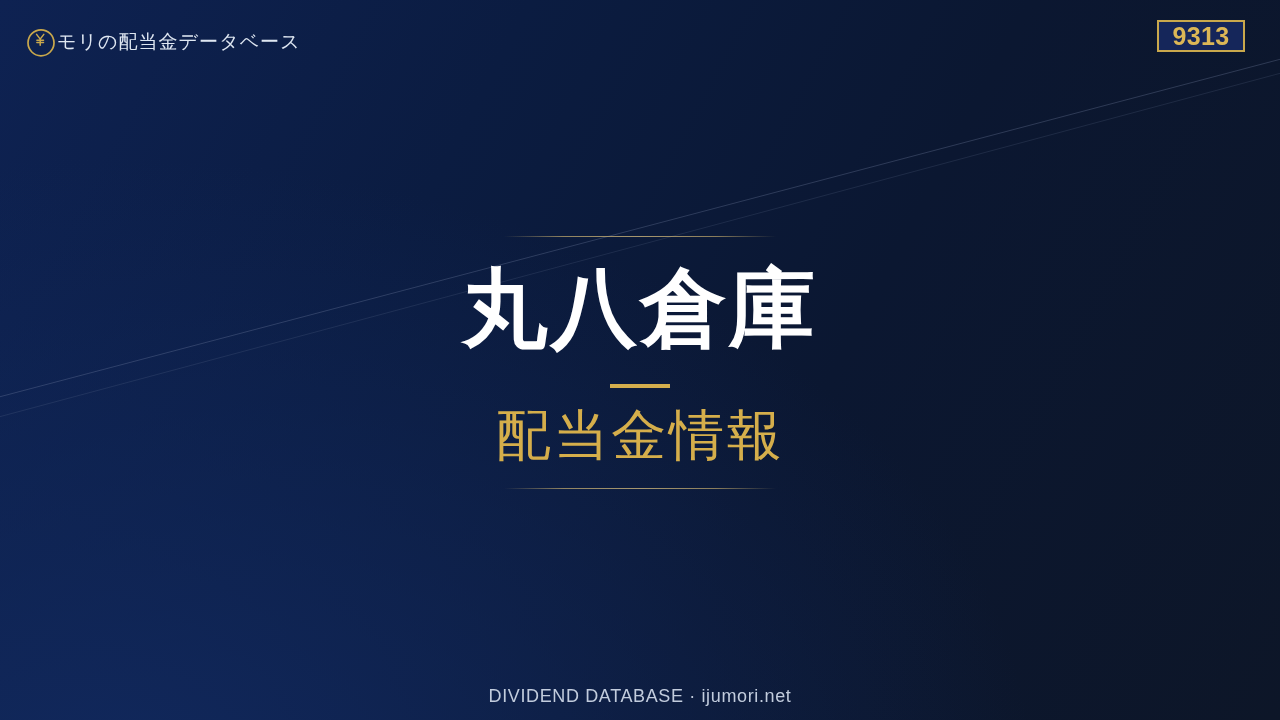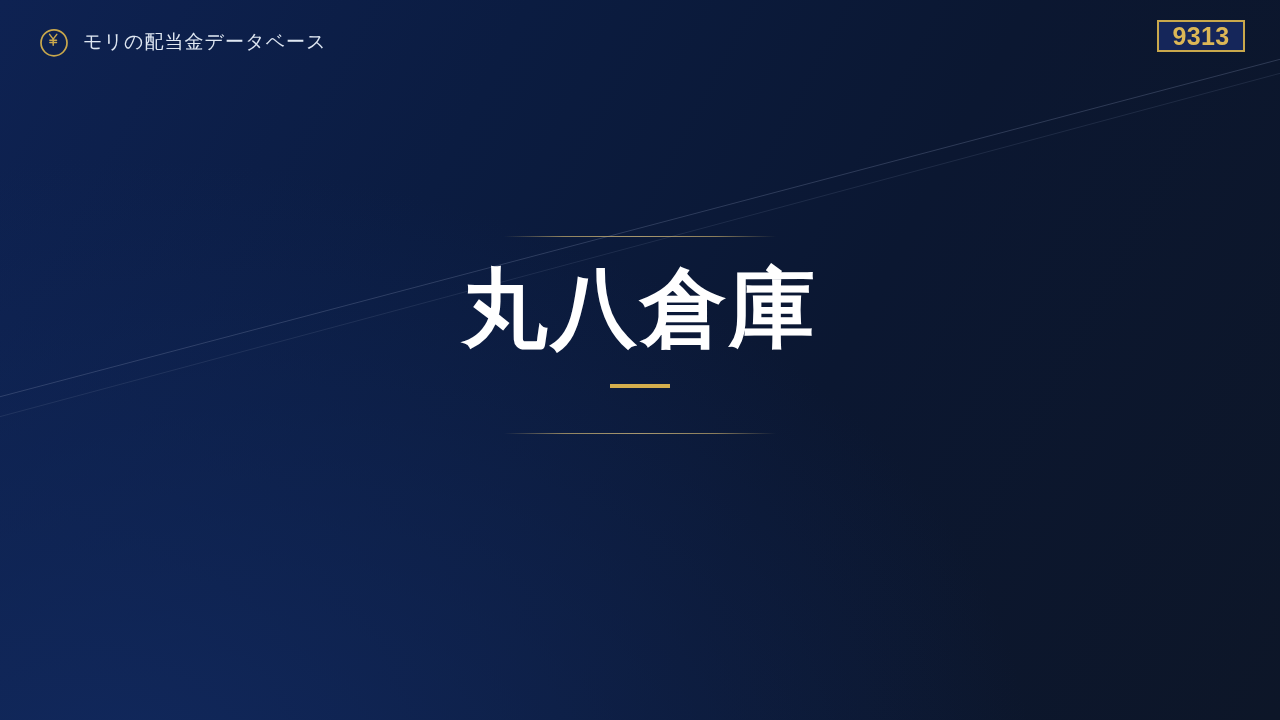--- a/index.html
+++ b/index.html
@@ -31,24 +31,23 @@
   .bg-diagonals {
     position:absolute;
     inset:0;
     pointer-events:none;
   }
 
   
   #header {
     position:absolute;
     top:26px;
-    left:38px;
+    left:25px;
     display:flex;
     align-items:center;
-    gap:13px;
     z-index:5;
   }
 
   #coin-icon {
     width:32px;
     height:32px;
     position:relative;
     flex:0 0 auto;
   }
 
@@ -184,18 +183,22 @@
   </div>
 
   <div id="center-block">
 
     <div id="rule-top" class="hair-rule"></div>
 
     <h1 id="company-name">丸八倉庫</h1>
 
     <div id="gold-divider"></div>
 
+    <h2 id="page-subtitle">配当金情報</h2>
 
     <div id="rule-bottom" class="hair-rule"></div>
   </div>
 
+  <div id="footer">
+    <span id="footer-text">DIVIDEND DATABASE · ijumori.net</span>
+  </div>
 
 </div>
 
 </body></html>

